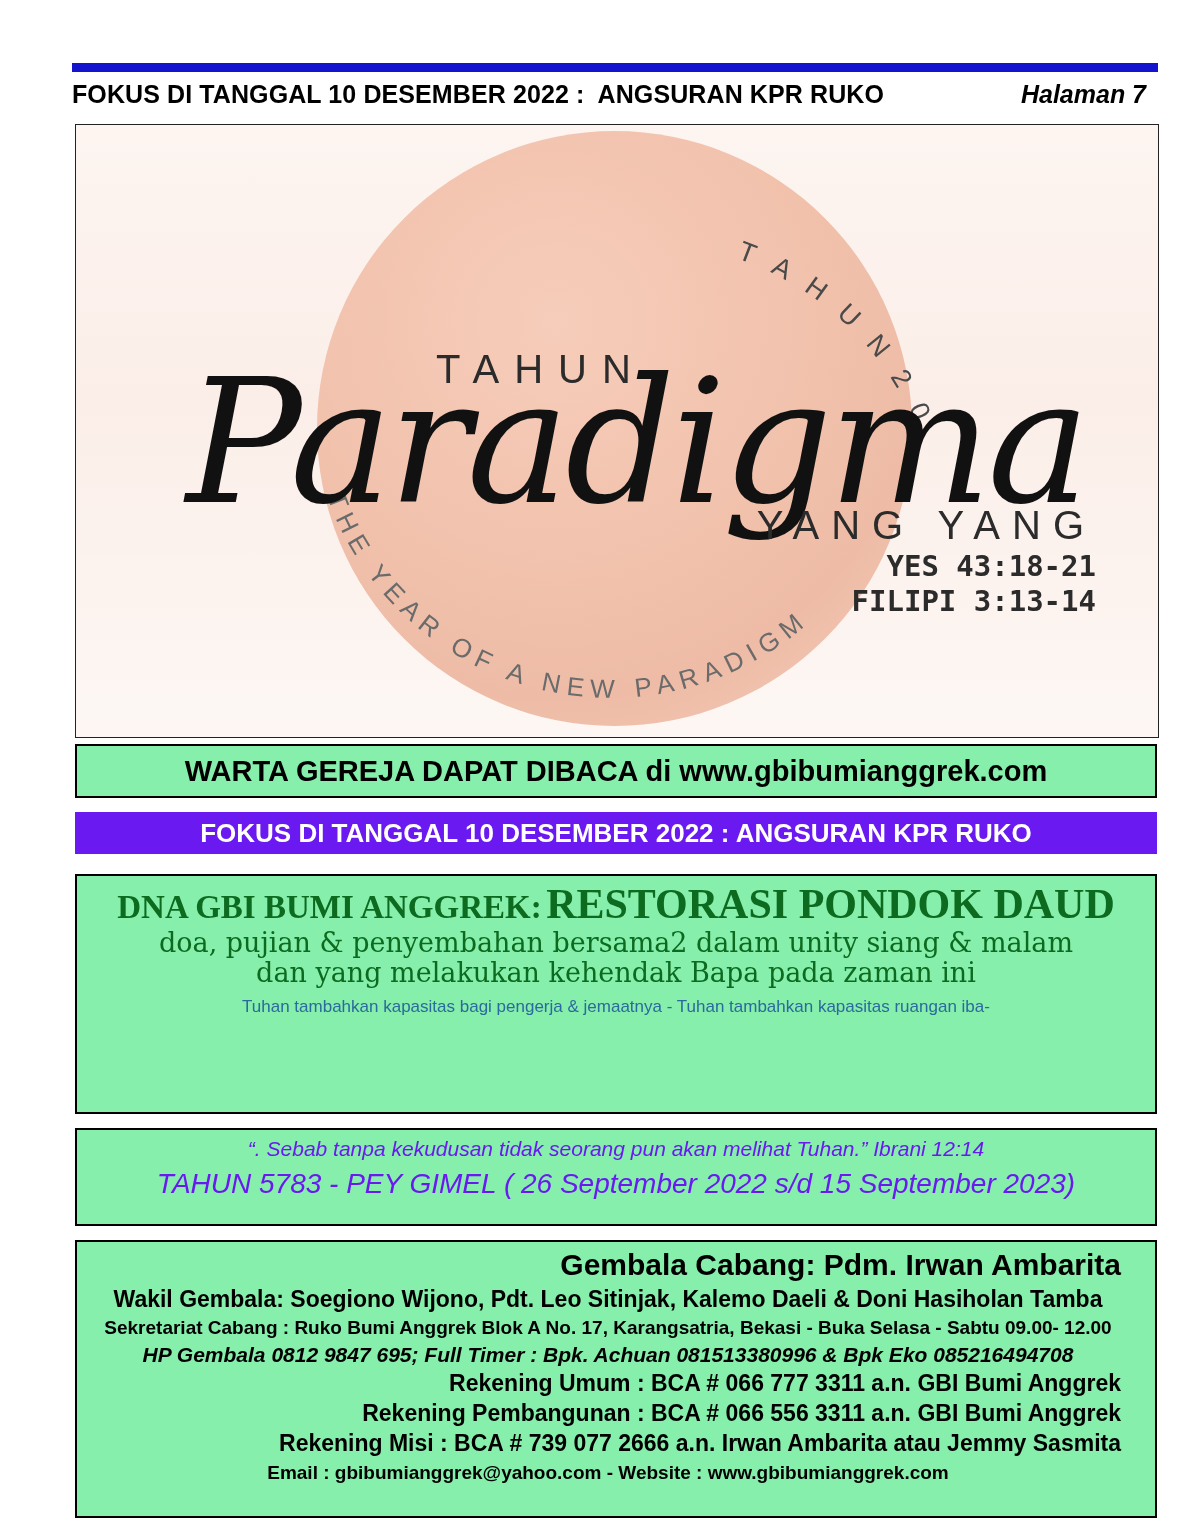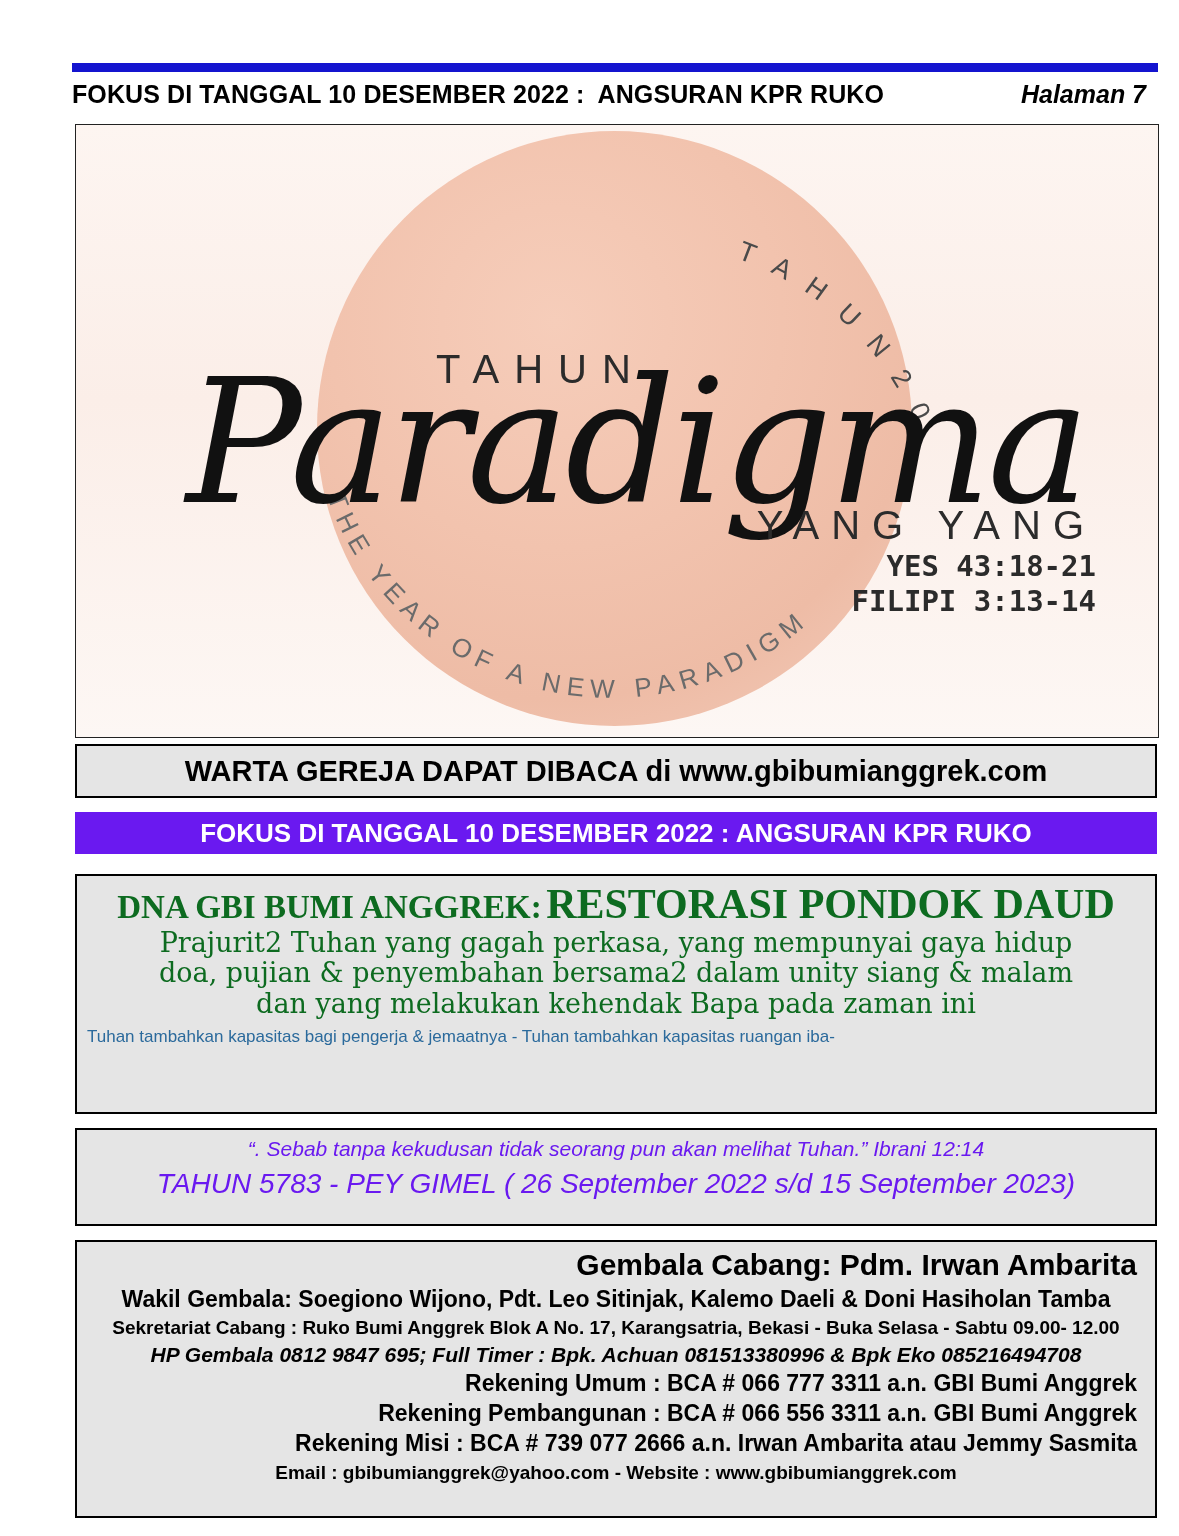--- a/index.html
+++ b/index.html
@@ -139,21 +139,21 @@
     font-weight: bold;
   }
 
   
   .band {
     position: absolute;
     left: 48px;
     width: 1082px;
     border: 2px solid #000;
     box-sizing: border-box;
-    background: #e5e5e5;
+    background: #86efac;
   }
 
   .band-warta {
     top: 744px;
     height: 54px;
     display: flex;
     align-items: center;
     justify-content: center;
   }
   .warta-text {
@@ -207,21 +207,21 @@
     margin-top: 2px;
   }
   .dna-visi {
     text-align: center;
     color: #cc1a1a;
     font-size: 25px;
     font-weight: bold;
     margin-top: 4px;
   }
   .dna-note {
-    text-align: left;
+    text-align: center;
     color: #2b6a9c;
     font-size: 17px;
     margin-top: 8px;
   }
 
   
   .band-ayat {
     top: 1128px;
     height: 98px;
     padding: 6px 12px;
@@ -239,21 +239,21 @@
     font-style: italic;
     font-size: 28px;
     line-height: 1.25;
     margin-top: 4px;
   }
 
   
   .band-footer {
     top: 1240px;
     height: 278px;
-    padding: 6px 12px 4px 12px;
+    padding: 6px 28px 4px 12px;
   }
   .f-gembala {
     text-align: right;
     font-size: 30px;
     font-weight: bold;
     padding-right: 6px;
   }
   .f-wakil {
     text-align: center;
     font-size: 23px;
@@ -331,21 +331,20 @@
   <div class="band band-fokus">
     <div class="fokus-text">FOKUS DI TANGGAL 10 DESEMBER 2022 : ANGSURAN KPR RUKO</div>
   </div>
 
   <div class="band band-dna">
     <div class="dna-line1">
       <span class="small">DNA GBI BUMI ANGGREK:</span>
       <span class="big">RESTORASI PONDOK DAUD</span>
     </div>
     <div class="dna-body">
-      <div>Prajurit2 Tuhan yang gagah  perkasa, yang mempunyai gaya hidup</div>
       <div>doa, pujian &amp; penyembahan bersama2 dalam unity siang &amp; malam</div>
       <div>dan yang melakukan kehendak Bapa pada zaman ini</div>
     </div>
     <div class="dna-note">Tuhan tambahkan kapasitas bagi pengerja &amp; jemaatnya  - Tuhan tambahkan kapasitas ruangan iba-</div>
   </div>
 
   <div class="band band-ayat">
     <div class="ayat-1">“. Sebab tanpa kekudusan tidak seorang pun akan melihat Tuhan.” Ibrani 12:14</div>
     <div class="ayat-2">TAHUN 5783 - PEY GIMEL ( 26 September 2022 s/d 15 September 2023)</div>
   </div>

